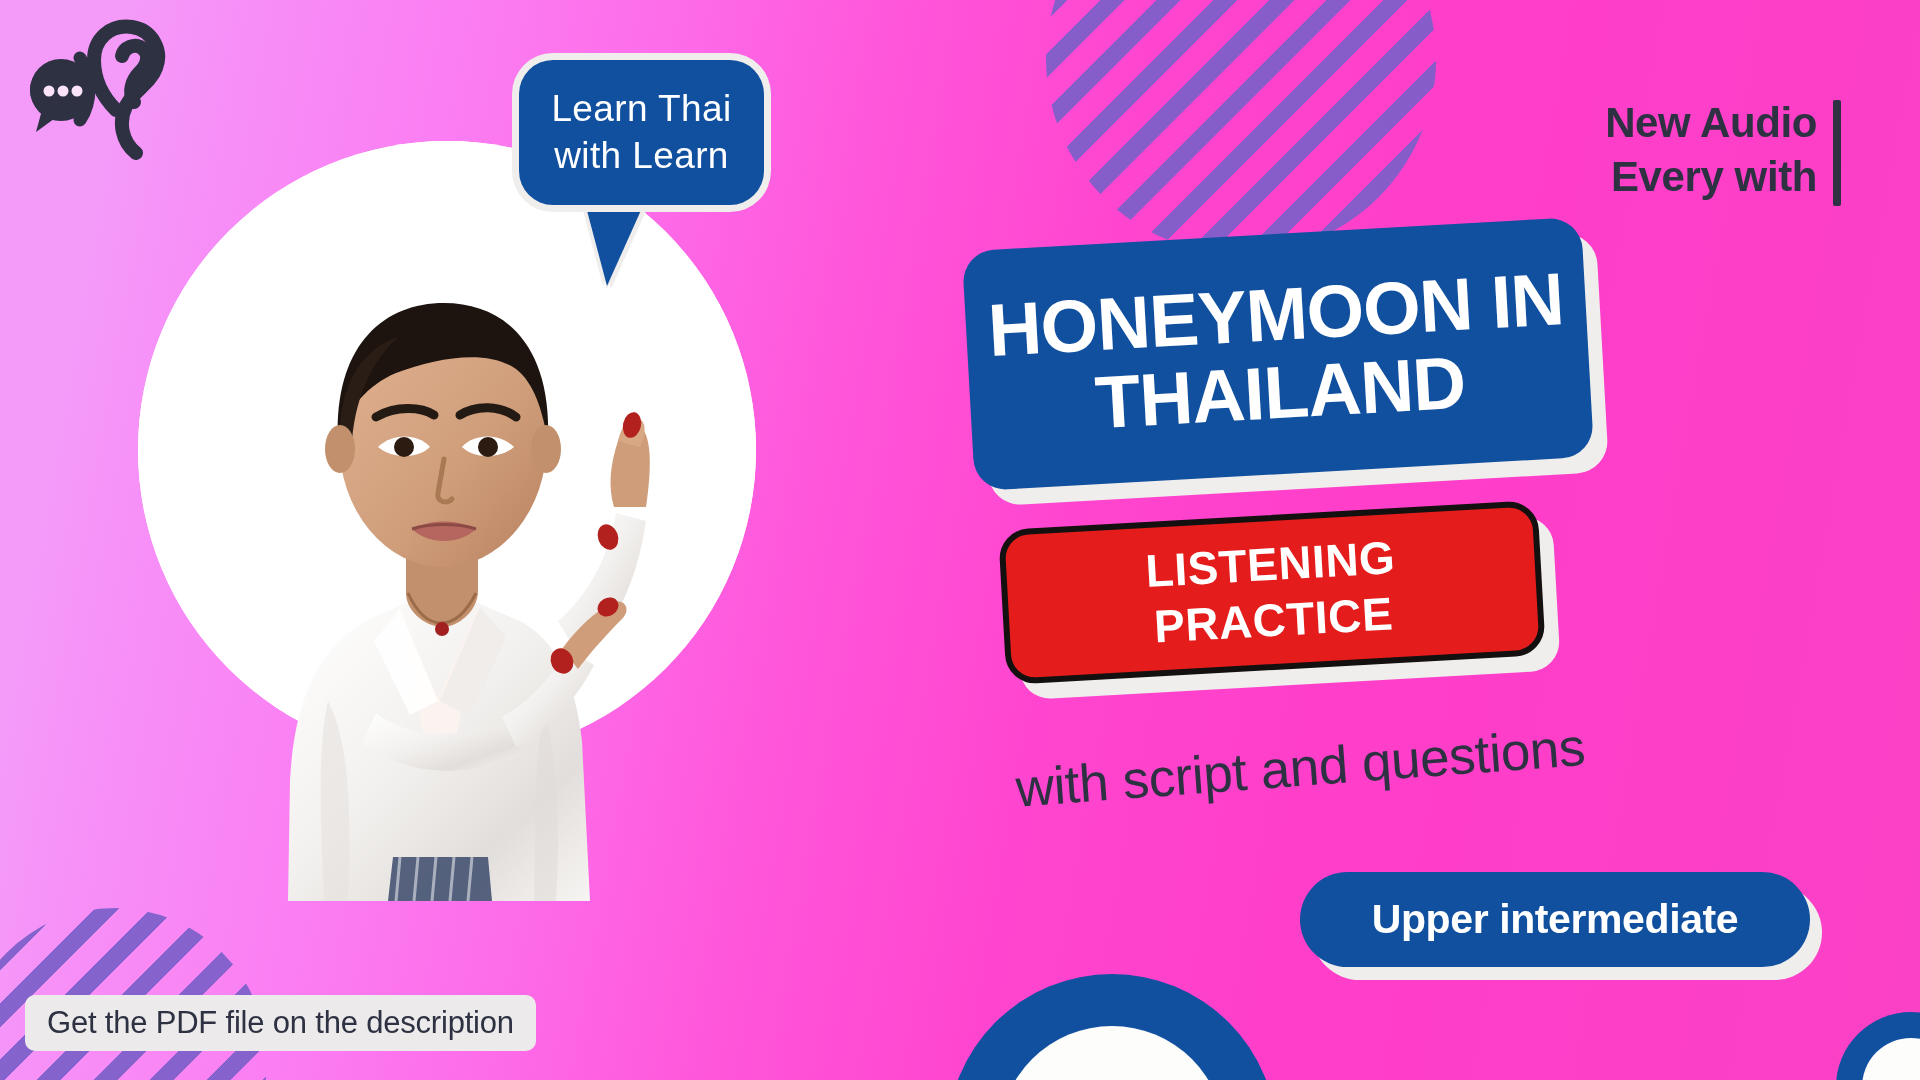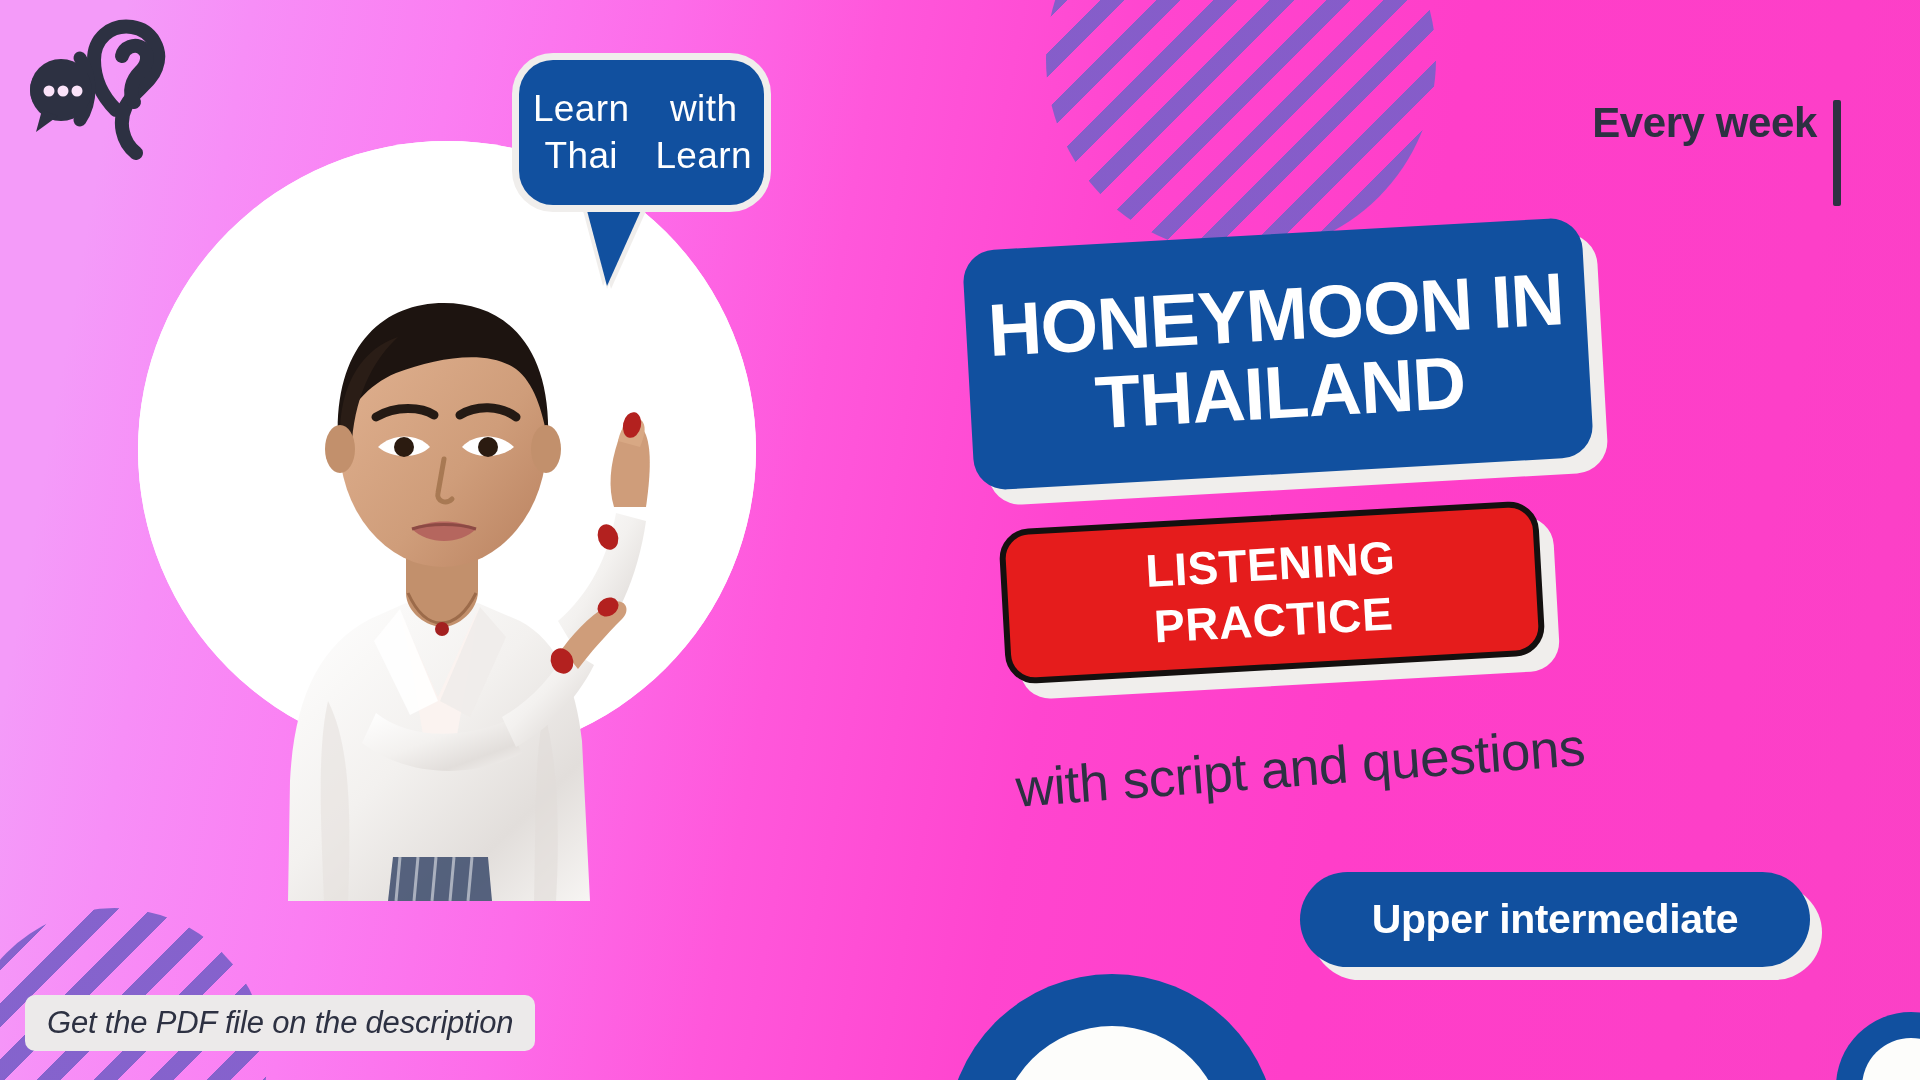--- a/index.html
+++ b/index.html
@@ -77,21 +77,21 @@
   }
   #speech-bubble .tail{
     position:absolute;left:62px;top:128px;width:0;height:0;
     border-left:26px solid transparent;
     border-right:44px solid transparent;
     border-top:98px solid #11509f;
     filter:drop-shadow(4px 3px 0 #f0eeec) drop-shadow(-4px 0 0 #f0eeec);
   }
   #speech-bubble .txt{
     position:absolute;left:0;top:0;width:245px;height:145px;
-    display:flex;align-items:center;justify-content:center;
+    display:flex;flex-direction:column;align-items:center;justify-content:center;
     color:#ffffff;font-size:37px;line-height:1.25;font-weight:400;
     letter-spacing:.4px;text-align:center;
   }
 
   
   #new-audio{
     position:absolute;left:1527px;top:96px;width:290px;
     color:#2d3142;font-weight:bold;font-size:42px;line-height:1.28;
     text-align:right;letter-spacing:-.4px;
   }
@@ -154,21 +154,21 @@
     position:absolute;left:0;top:0;width:510px;height:95px;
     display:flex;align-items:center;justify-content:center;
     color:#ffffff;font-weight:bold;font-size:41px;letter-spacing:-.4px;
   }
 
   
   #pdf-caption{
     position:absolute;left:25px;top:995px;height:56px;
     padding:0 22px;background:#eceaea;border-radius:10px;
     display:flex;align-items:center;
-    color:#2d3142;font-size:31px;letter-spacing:-.2px;font-style:italic;
+    color:#2d3142;font-size:31px;letter-spacing:-.2px;
   }
 </style>
 </head>
 <body>
 
 <div id="canvas">
 
   <div class="stripe-circle" id="stripes-tr"></div>
   <div class="stripe-circle" id="stripes-bl"></div>
 
@@ -303,21 +303,22 @@
   <div id="speech-bubble">
     <div class="tail"></div>
     <div class="body"></div>
     <div class="txt">
       <span>Learn Thai</span>
       <span>with Learn</span>
     </div>
   </div>
 
   <div id="new-audio">
-    <div>Every week</div>
+    <div>New Audio</div>
+    <div>Every with</div>
   </div>
   <div id="new-audio-bar"></div>
 
   <div id="title-banner">
     <div class="plate"></div>
     <div class="txt">
       <span>HONEYMOON IN</span>
       <span>THAILAND</span>
     </div>
   </div>

